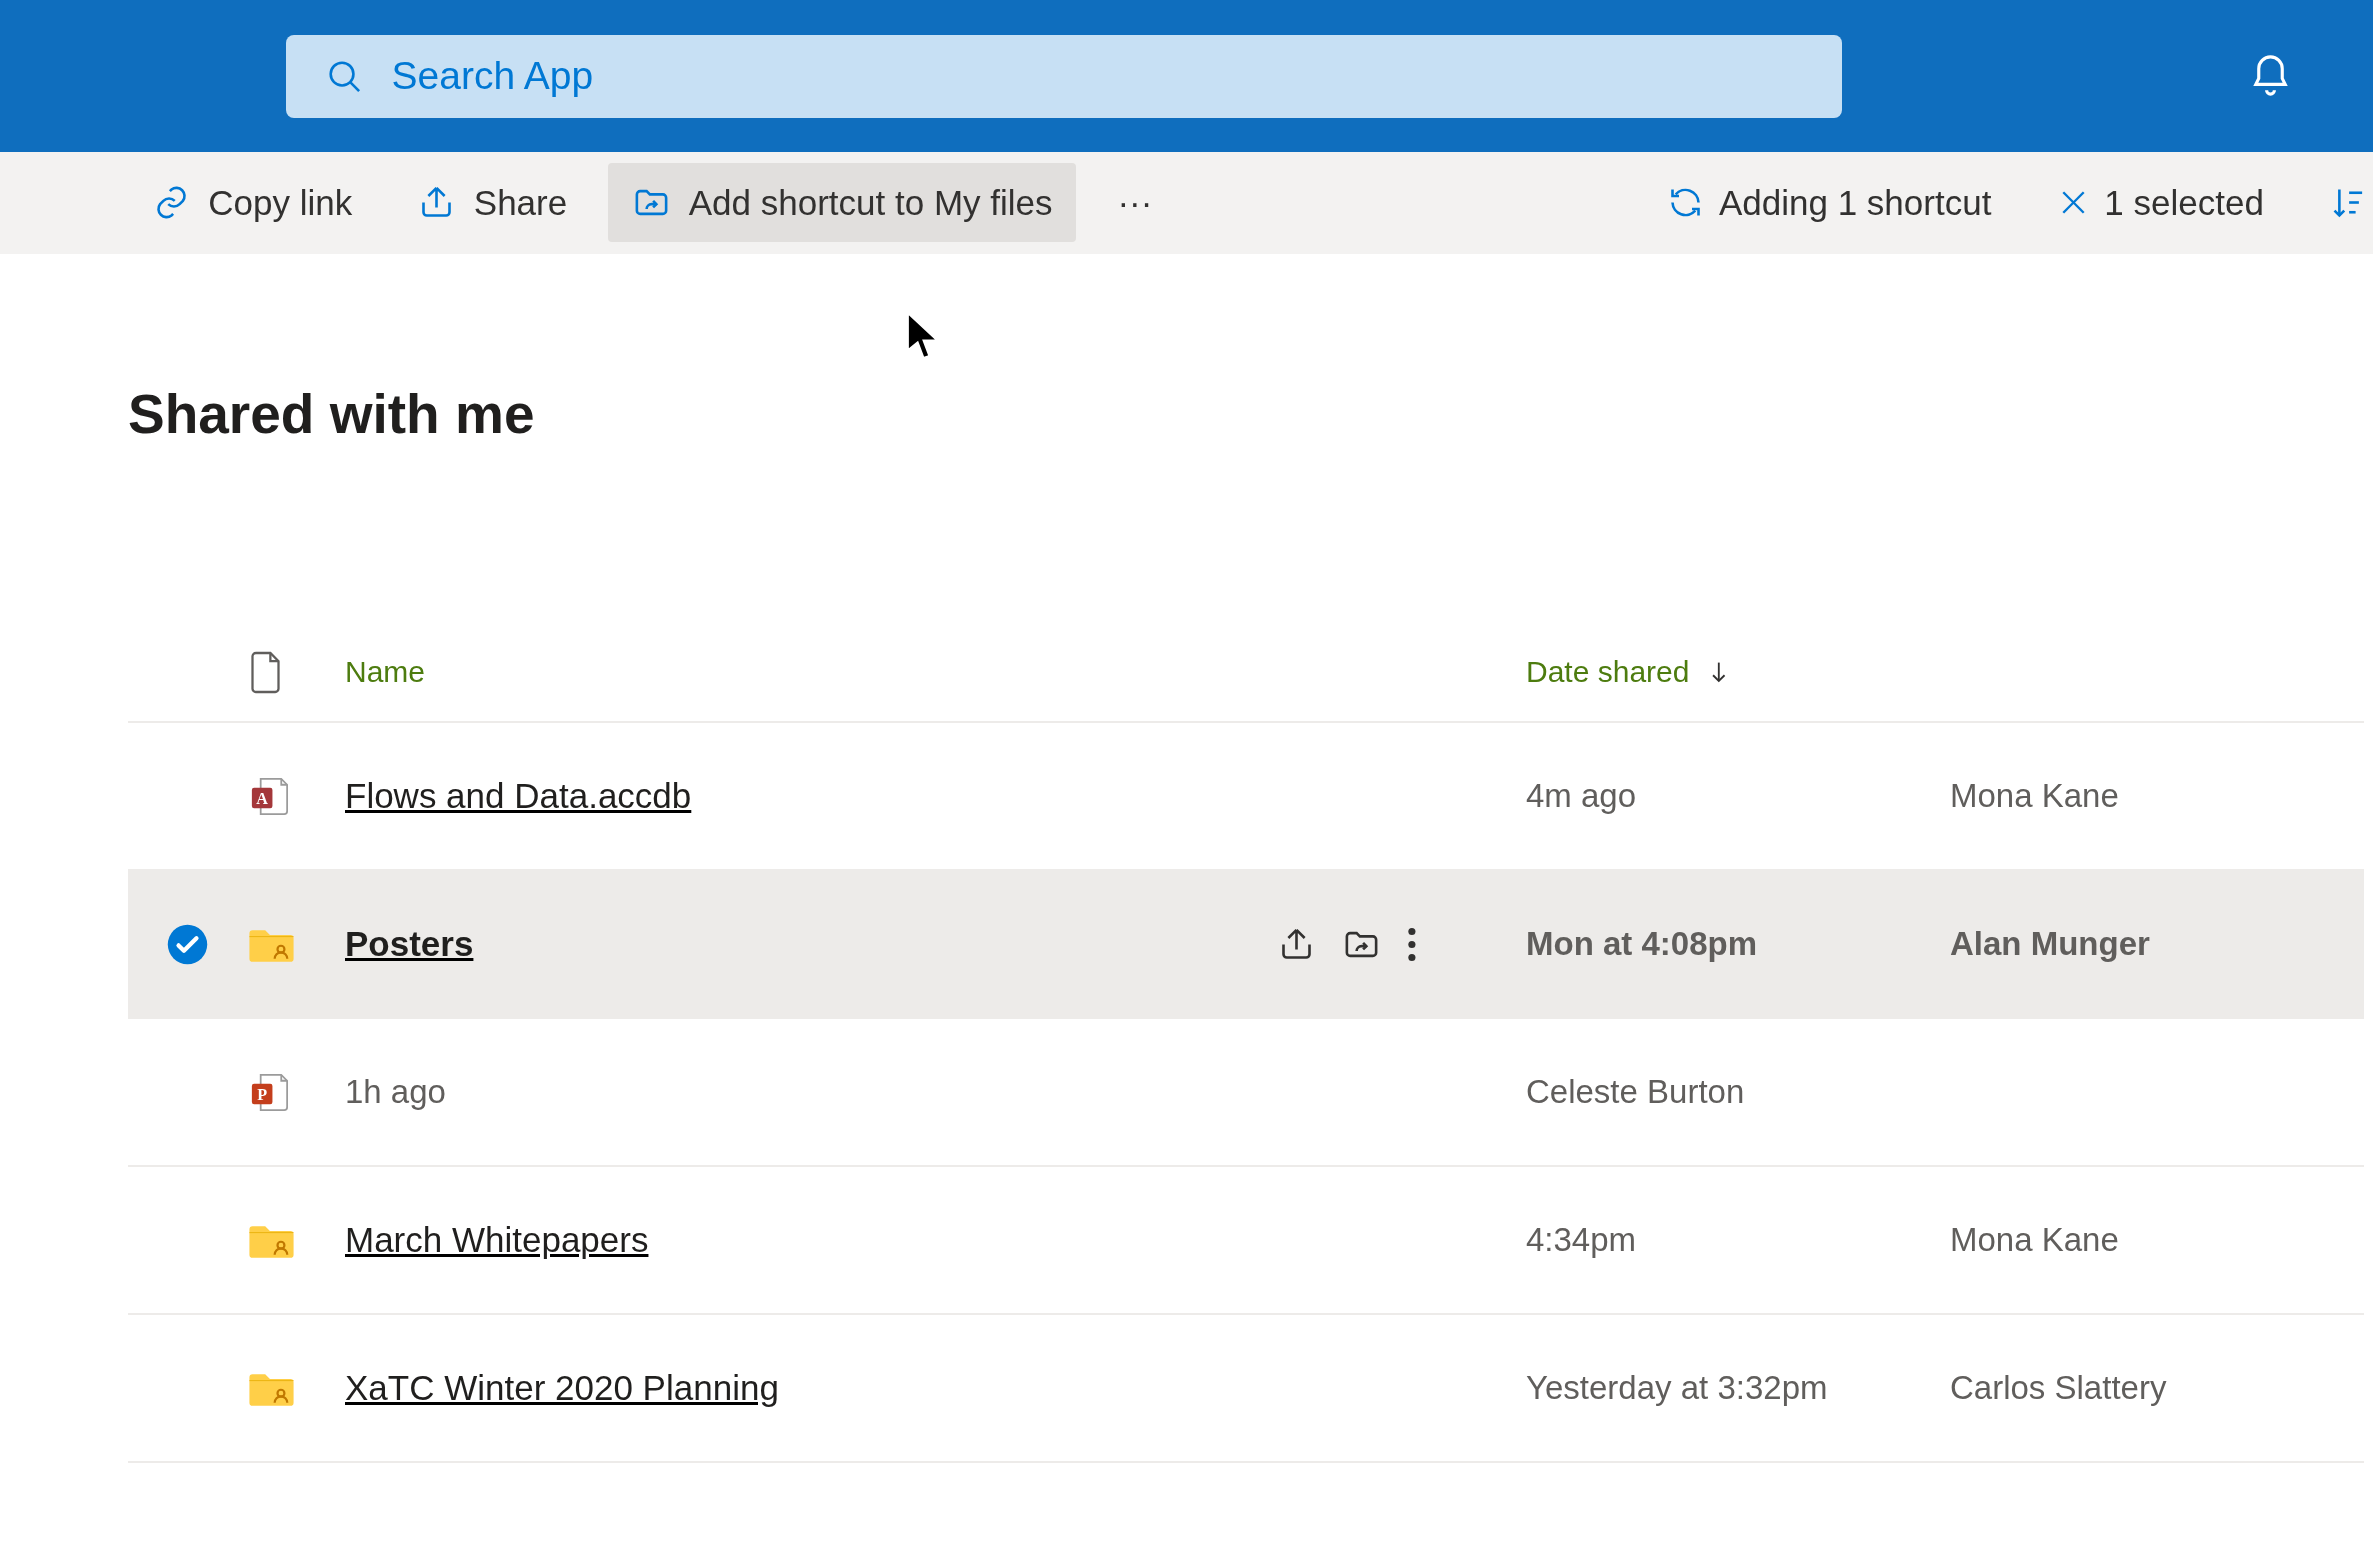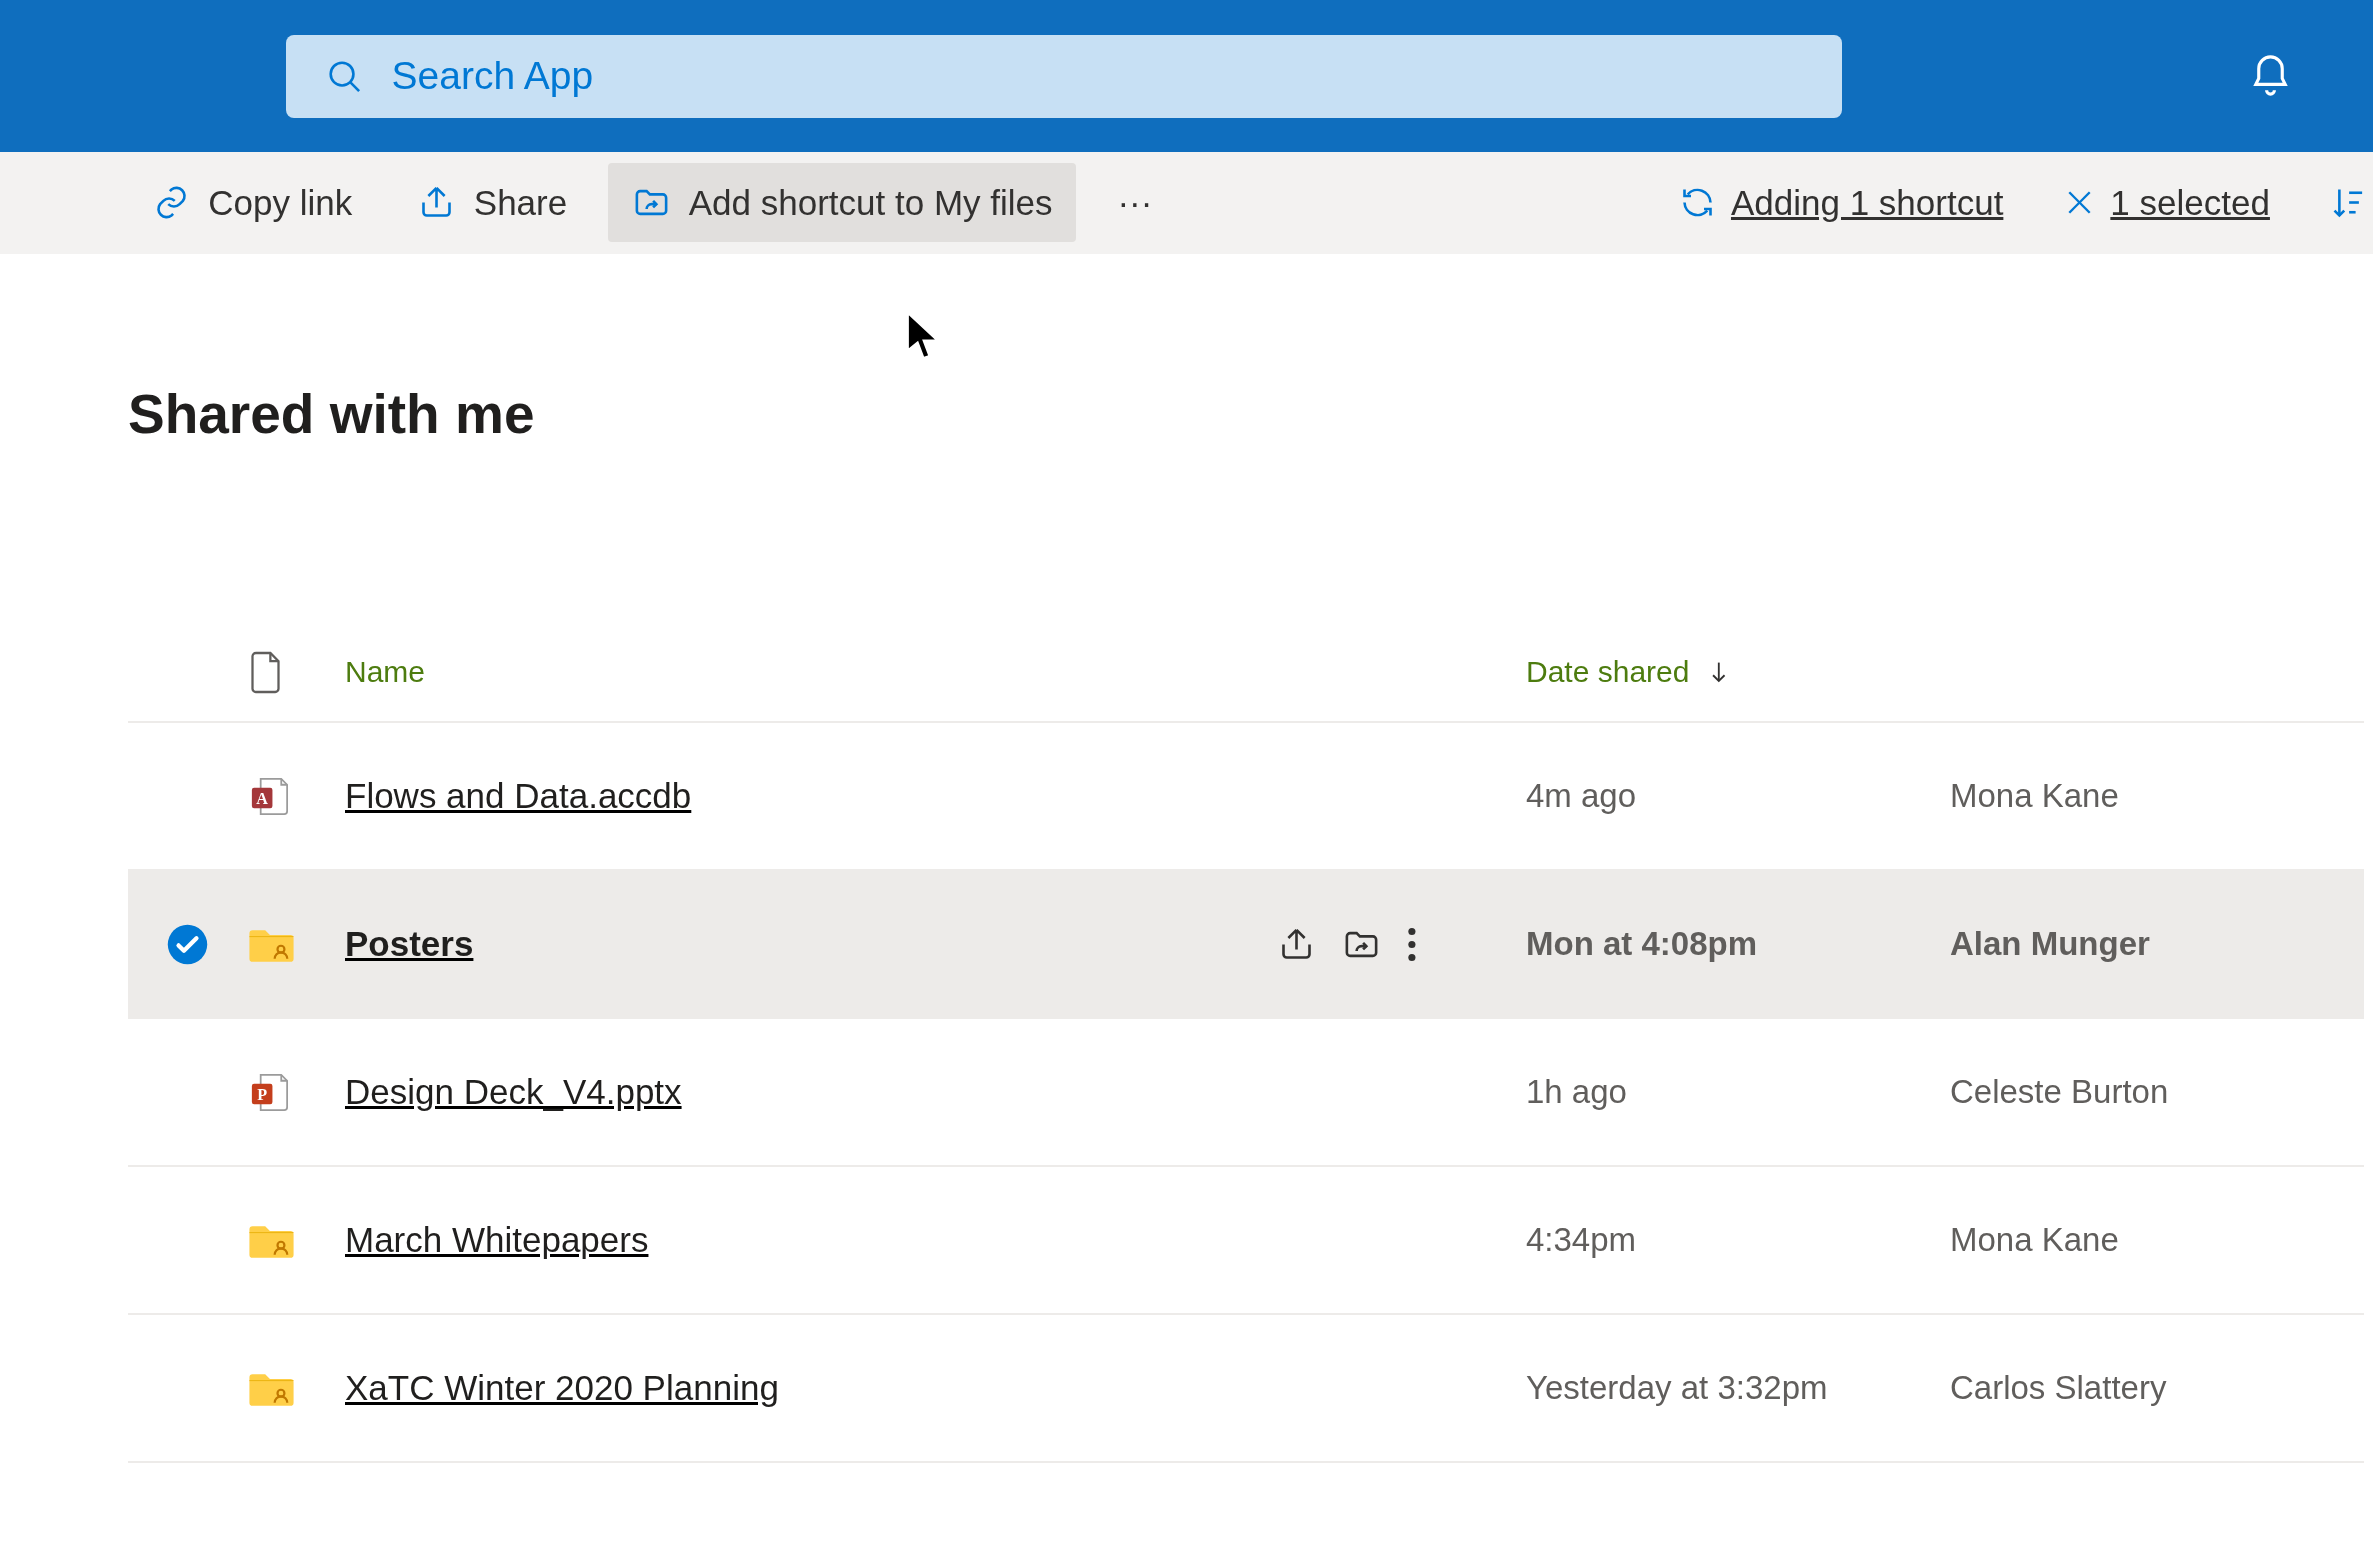--- a/index.html
+++ b/index.html
@@ -57,21 +57,21 @@
     display: flex;
     align-items: center;
     gap: 17.7px;
     padding: 19.7px 23.6px;
     cursor: pointer;
     border-radius: 3.9px;
     white-space: nowrap;
   }
   .cmd.active { background: #e1dfdd; }
   .cmd .ico { color: #0078d4; display:flex; align-items:center;}
-  .cmd-right { margin-left: auto; display:flex; align-items:center; gap: 11px; text-decoration: underline;}
+  .cmd-right { margin-left: auto; display:flex; align-items:center; gap: 17px;}
   .cmd-right .cmd { gap: 13.8px; }
 
   
   .page-title {
     font-size: 55px;
     font-weight: 600;
     color: #201f1e;
     margin: 128px 0 0 128px;
   }
 
@@ -301,24 +301,20 @@
       <div class="row">
     <div class="check"></div>
     <div>
           <svg width="47" height="47" viewBox="0 0 32 32" style="font-size:36px">
       <path d="M10 4h14l4 4v18a2 2 0 0 1-2 2H10z" fill="#fff" stroke="#9b9b9b" stroke-width="1.2"></path>
       <path d="M24 4v4h4" fill="none" stroke="#9b9b9b" stroke-width="1.2"></path>
       <rect x="4" y="10" width="14" height="14" rx="1.5" fill="#c43e1c"></rect>
       <text x="11" y="21" font-size="11" font-family="Segoe UI" font-weight="600" fill="#fff" text-anchor="middle">P</text>
     </svg>
         </div>
-    <div class="name-wrap">
-      <div class="name">Design Deck_V4.pptx</div>
-      <div class="hover-actions"></div>
-    </div>
     <div class="dateshared">1h ago</div>
     <div class="sharedby">Celeste Burton</div>
   </div>
       <div class="row">
     <div class="check"></div>
     <div>
           <svg width="51" height="41" viewBox="0 0 32 26">
       <path d="M2 6a2 2 0 0 1 2-2h8l3 3h13a2 2 0 0 1 2 2v13a2 2 0 0 1-2 2H4a2 2 0 0 1-2-2V6z" fill="#ffcf48"></path>
       <path d="M2 8h28" stroke="#e6ab00" stroke-width="0.5"></path>
       <circle cx="22" cy="16" r="2.2" fill="none" stroke="#c07800" stroke-width="1.4"></circle>

